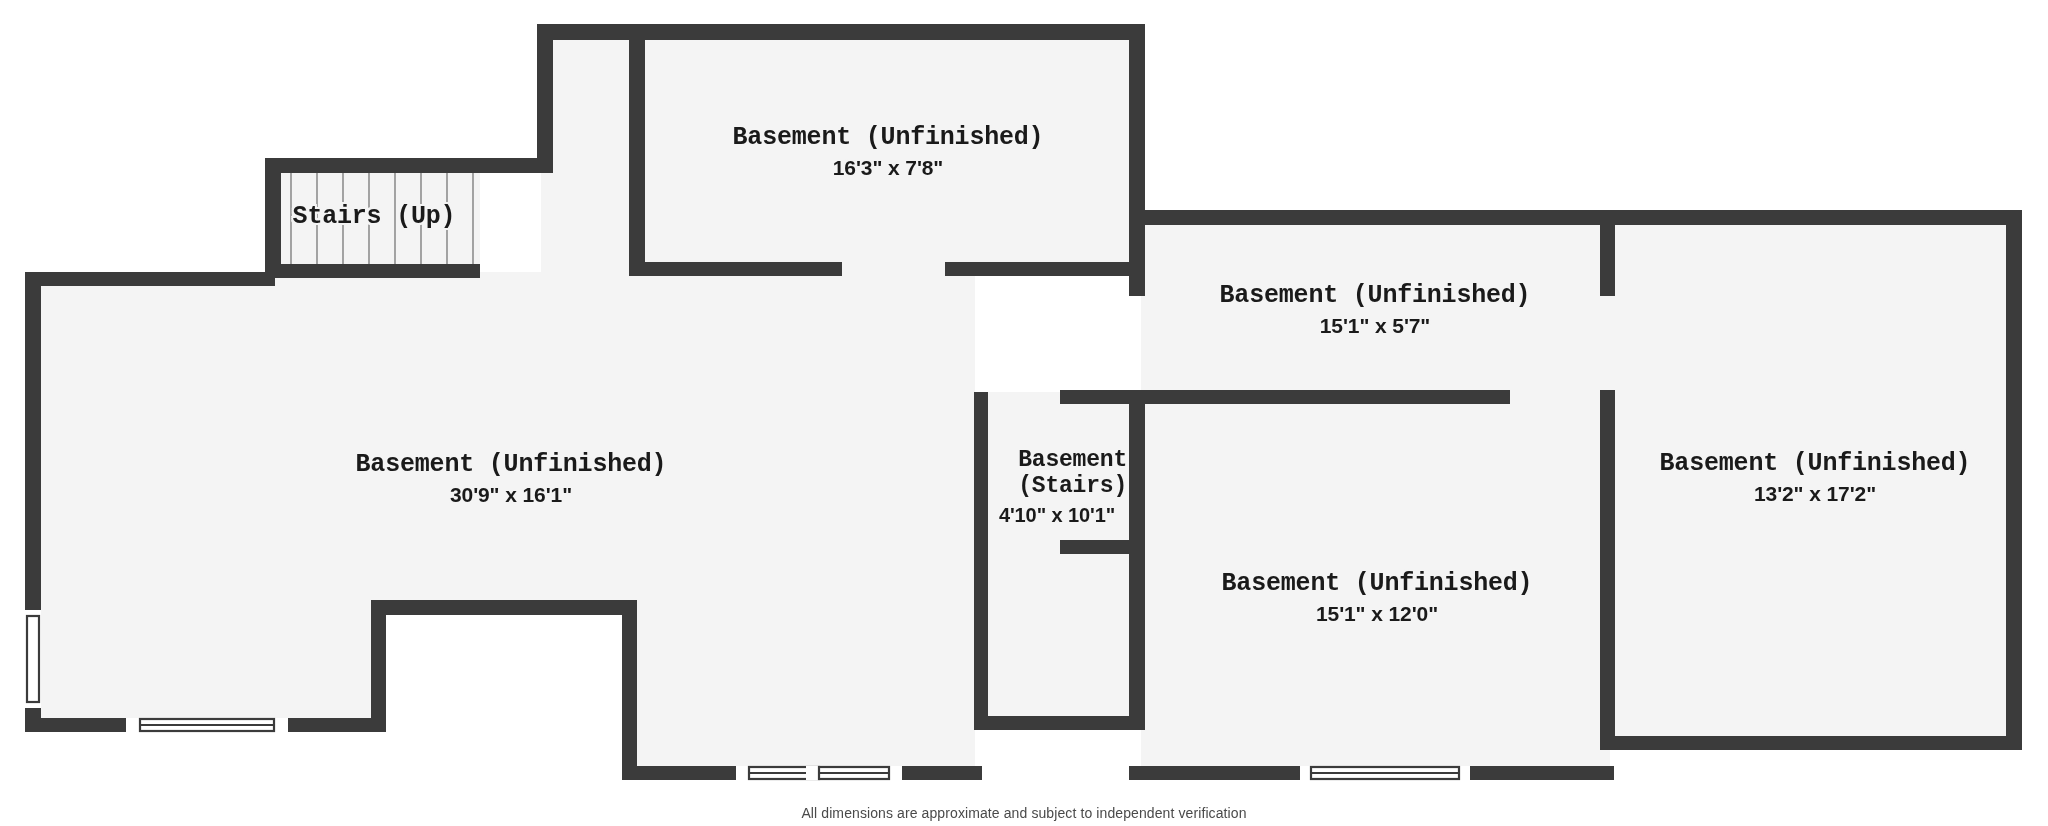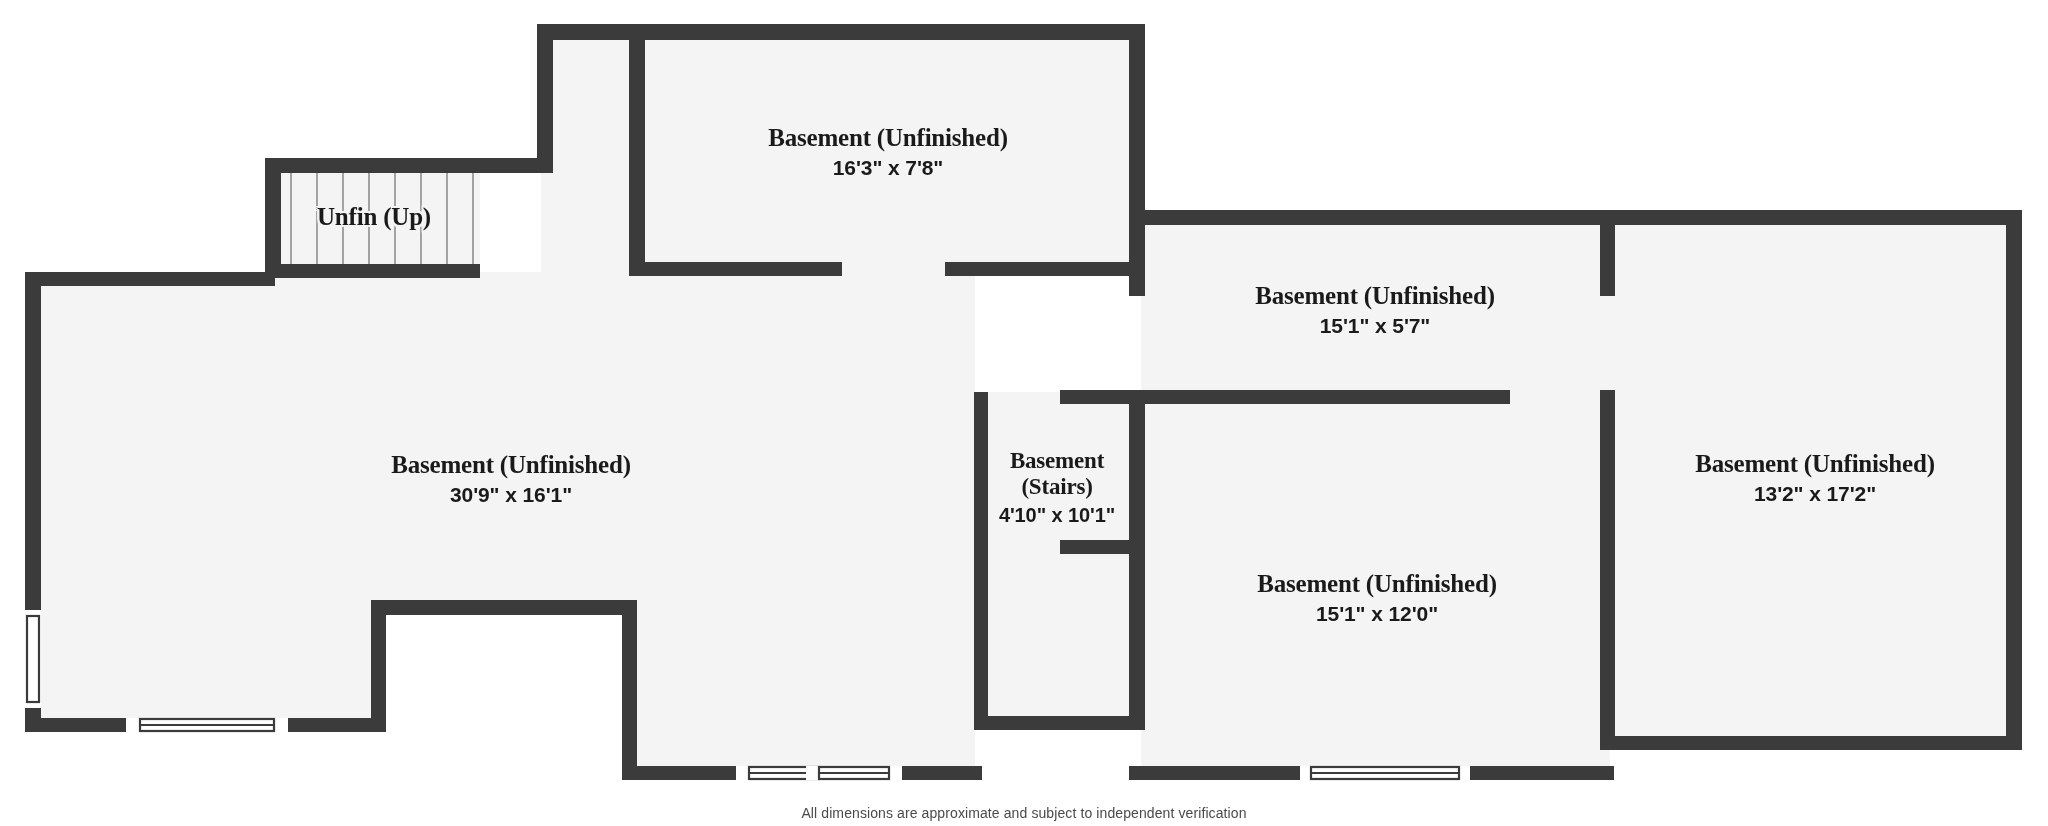--- a/index.html
+++ b/index.html
@@ -37,31 +37,32 @@
 
   .room-label {
     position: absolute;
     text-align: center;
     transform: translate(-50%, -50%);
     pointer-events: none;
     white-space: nowrap;
   }
   .room-label.wrapped { white-space: normal; }
   .room-name {
-    font-family: Liberation Serif, serif;
+    font-family: Liberation Mono, monospace;
     font-weight: bold;
     font-size: 25px;
     color: #1a1a1a;
     letter-spacing: -0.2px;
     line-height: 1.12;
     text-shadow:
       -2px -2px 0 #f4f4f4,  2px -2px 0 #f4f4f4,
       -2px  2px 0 #f4f4f4,  2px  2px 0 #f4f4f4,
        0px -2px 0 #f4f4f4,  0px  2px 0 #f4f4f4,
       -2px  0px 0 #f4f4f4,  2px  0px 0 #f4f4f4;
+    text-align: right;
   }
   .room-dims {
     font-family: "Liberation Sans", sans-serif;
     font-weight: bold;
     font-size: 21px;
     color: #1a1a1a;
     letter-spacing: -0.1px;
     line-height: 1.2;
     margin-top: 3px;
     text-shadow:
@@ -206,21 +207,21 @@
     </g>
 
   </svg>
 
   <div class="room-label" style="left:888px; top:152px;">
     <div class="room-name">Basement (Unfinished)</div>
     <div class="room-dims">16'3" x 7'8"</div>
   </div>
 
   <div class="room-label" style="left:374px; top:217px;">
-    <div class="room-name">Unfin (Up)</div>
+    <div class="room-name">Stairs (Up)</div>
   </div>
 
   <div class="room-label" style="left:1375px; top:310px;">
     <div class="room-name">Basement (Unfinished)</div>
     <div class="room-dims">15'1" x 5'7"</div>
   </div>
 
   <div class="room-label" style="left:511px; top:479px;">
     <div class="room-name">Basement (Unfinished)</div>
     <div class="room-dims">30'9" x 16'1"</div>

